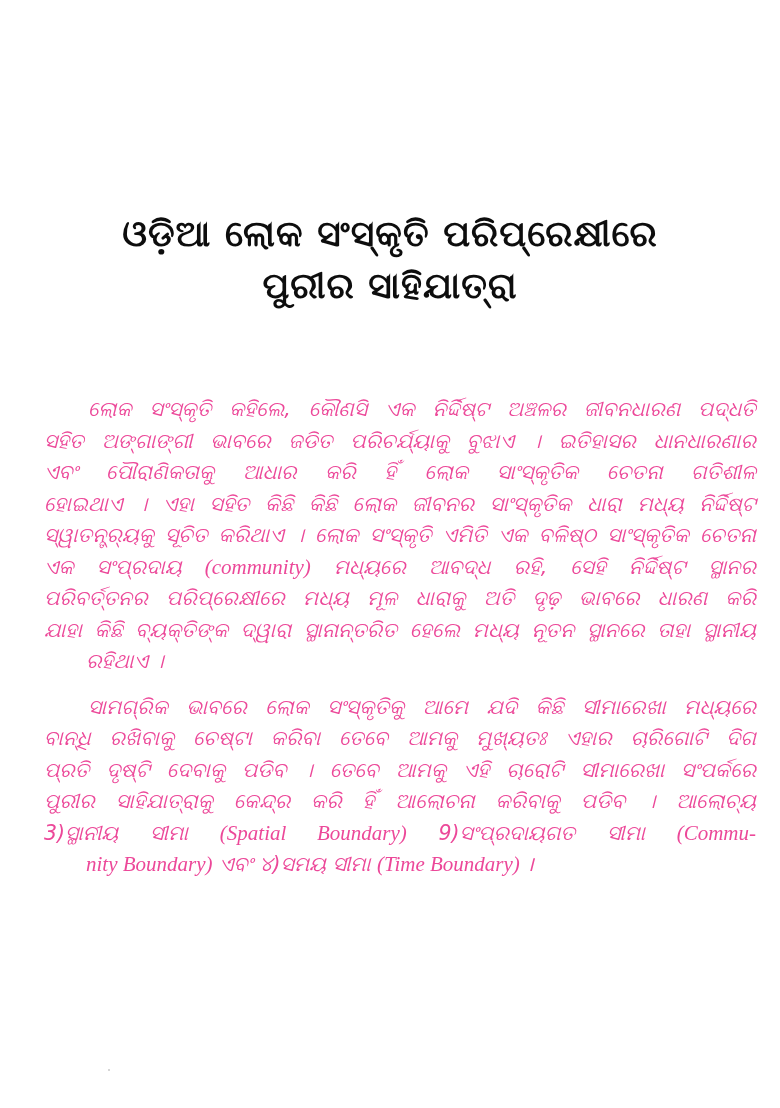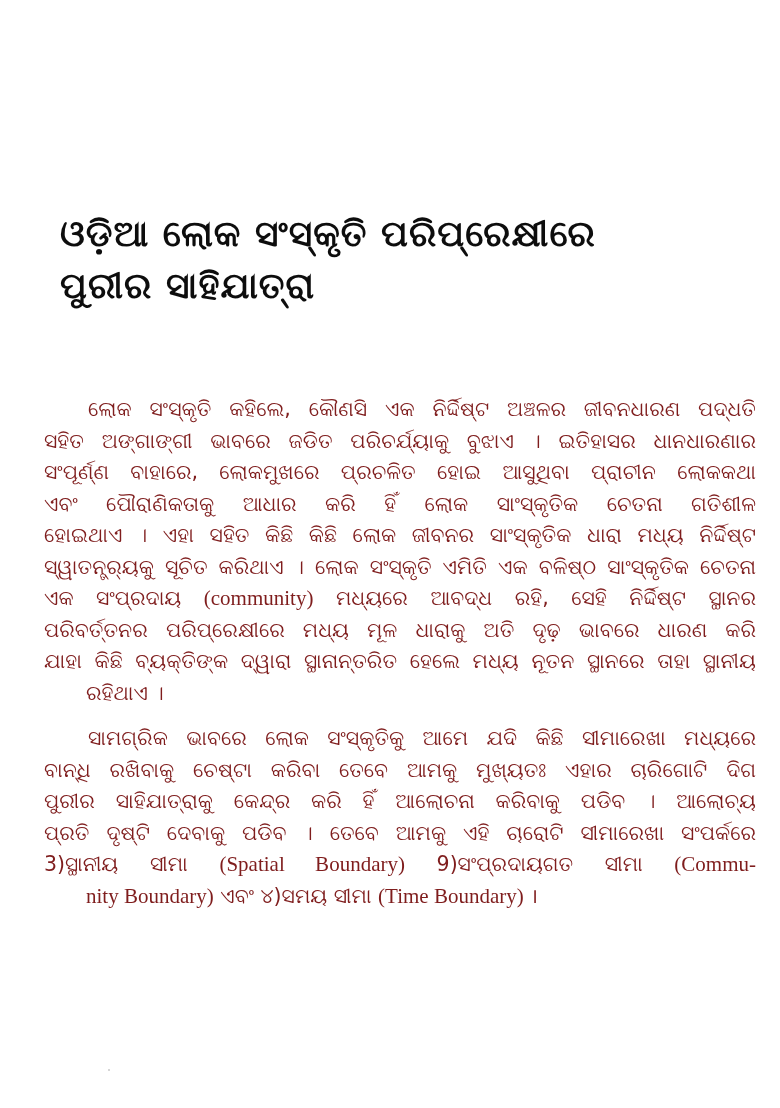--- a/index.html
+++ b/index.html
@@ -19,20 +19,21 @@
       position: absolute;
       left: 0; top: 0;
       width: 780px; height: 1108px;
       background: #ffffff;
     }
     .title-block {
       position: absolute;
       left: 60px;
       top: 208px;
       width: 660px;
+      text-align: center;
     }
     .title-line {
       display: block;
       font-family: "DejaVu Sans", "Liberation Sans", sans-serif;
       font-weight: bold;
       font-size: 36px;
       line-height: 52px;
       letter-spacing: 1px;
       color: #0d0d0d;
     }
@@ -45,21 +46,22 @@
     .para {
       margin: 0 0 14px 0;
     }
     .line {
       display: block;
       font-size: 20.5px;
       line-height: 31.5px;
       white-space: nowrap;
       text-align: justify;
       text-align-last: justify;
-      color: #7f1d1d;
+      color: #ec4899;
+      font-style: italic;
     }
     .line.indent {
       padding-left: 44px;
     }
     .line.last {
       text-align-last: left;
       margin-left: 42px;
     }
     .latin {
       font-family: "Liberation Serif", "DejaVu Serif", serif;
@@ -83,35 +85,34 @@
   <div class="title-block">
     <span class="title-line">ଓଡ଼ିଆ ଲୋକ ସଂସ୍କୃତି ପରିପ୍ରେକ୍ଷୀରେ</span>
     <span class="title-line">ପୁରୀର ସାହିଯାତ୍ରା</span>
   </div>
 
   <div class="body-text">
 
     <p class="para">
       <span class="line indent">ଲୋକ ସଂସ୍କୃତି କହିଲେ, କୌଣସି ଏକ ନିର୍ଦ୍ଦିଷ୍ଟ ଅଞ୍ଚଳର ଜୀବନଧାରଣ ପଦ୍ଧତି</span>
       <span class="line">ସହିତ ଅଙ୍ଗାଙ୍ଗୀ ଭାବରେ ଜଡିତ ପରିଚର୍ଯ୍ୟାକୁ ବୁଝାଏ । ଇତିହାସର ଧାନଧାରଣାର</span>
-      <span class="line">ସଂପୂର୍ଣ୍ଣ ବାହାରେ, ଲୋକମୁଖରେ ପ୍ରଚଳିତ ହୋଇ ଆସୁଥିବା ପ୍ରାଚୀନ ଲୋକକଥା</span>
       <span class="line">ଏବଂ ପୌରାଣିକତାକୁ ଆଧାର କରି ହିଁ ଲୋକ ସାଂସ୍କୃତିକ ଚେତନା ଗତିଶୀଳ</span>
       <span class="line">ହୋଇଥାଏ । ଏହା ସହିତ କିଛି କିଛି ଲୋକ ଜୀବନର ସାଂସ୍କୃତିକ ଧାରା ମଧ୍ୟ ନିର୍ଦ୍ଦିଷ୍ଟ</span>
       <span class="line">ସ୍ୱାତନ୍ତ୍ର୍ୟକୁ ସୂଚିତ କରିଥାଏ । ଲୋକ ସଂସ୍କୃତି ଏମିତି ଏକ ବଳିଷ୍ଠ ସାଂସ୍କୃତିକ ଚେତନା</span>
       <span class="line"><span>ଏକ ସଂପ୍ରଦାୟ </span><span class="latin">(community)</span><span> ମଧ୍ୟରେ ଆବଦ୍ଧ ରହି, ସେହି ନିର୍ଦ୍ଦିଷ୍ଟ ସ୍ଥାନର</span></span>
       <span class="line">ପରିବର୍ତ୍ତନର ପରିପ୍ରେକ୍ଷୀରେ ମଧ୍ୟ ମୂଳ ଧାରାକୁ ଅତି ଦୃଢ଼ ଭାବରେ ଧାରଣ କରି</span>
       <span class="line">ଯାହା କିଛି ବ୍ୟକ୍ତିଙ୍କ ଦ୍ୱାରା ସ୍ଥାନାନ୍ତରିତ ହେଲେ ମଧ୍ୟ ନୂତନ ସ୍ଥାନରେ ତାହା ସ୍ଥାନୀୟ</span>
       <span class="line last">ରହିଥାଏ ।</span>
     </p>
 
     <p class="para">
       <span class="line indent">ସାମଗ୍ରିକ ଭାବରେ ଲୋକ ସଂସ୍କୃତିକୁ ଆମେ ଯଦି କିଛି ସୀମାରେଖା ମଧ୍ୟରେ</span>
       <span class="line">ବାନ୍ଧି ରଖିବାକୁ ଚେଷ୍ଟା କରିବା ତେବେ ଆମକୁ ମୁଖ୍ୟତଃ ଏହାର ଚାରିଗୋଟି ଦିଗ</span>
+      <span class="line">ପ୍ରତି ଦୃଷ୍ଟି ଦେବାକୁ ପଡିବ । ତେବେ ଆମକୁ ଏହି ଚାରୋଟି ସୀମାରେଖା ସଂପର୍କରେ</span>
       <span class="line">ପୁରୀର ସାହିଯାତ୍ରାକୁ କେନ୍ଦ୍ର କରି ହିଁ ଆଲୋଚନା କରିବାକୁ ପଡିବ । ଆଲୋଚ୍ୟ</span>
-      <span class="line">ପ୍ରତି ଦୃଷ୍ଟି ଦେବାକୁ ପଡିବ । ତେବେ ଆମକୁ ଏହି ଚାରୋଟି ସୀମାରେଖା ସଂପର୍କରେ</span>
       <span class="line"><span>3)ସ୍ଥାନୀୟ ସୀମା </span><span class="latin">(Spatial Boundary)</span><span> 9)ସଂପ୍ରଦାୟଗତ ସୀମା </span><span class="latin">(Commu-</span></span>
       <span class="line last"><span class="latin">nity Boundary)</span><span> ଏବଂ ୪)ସମୟ ସୀମା </span><span class="latin">(Time Boundary)</span><span> ।</span></span>
     </p>
 
   </div>
 
   <div class="speck"></div>
 </div>
 
 </body></html>

